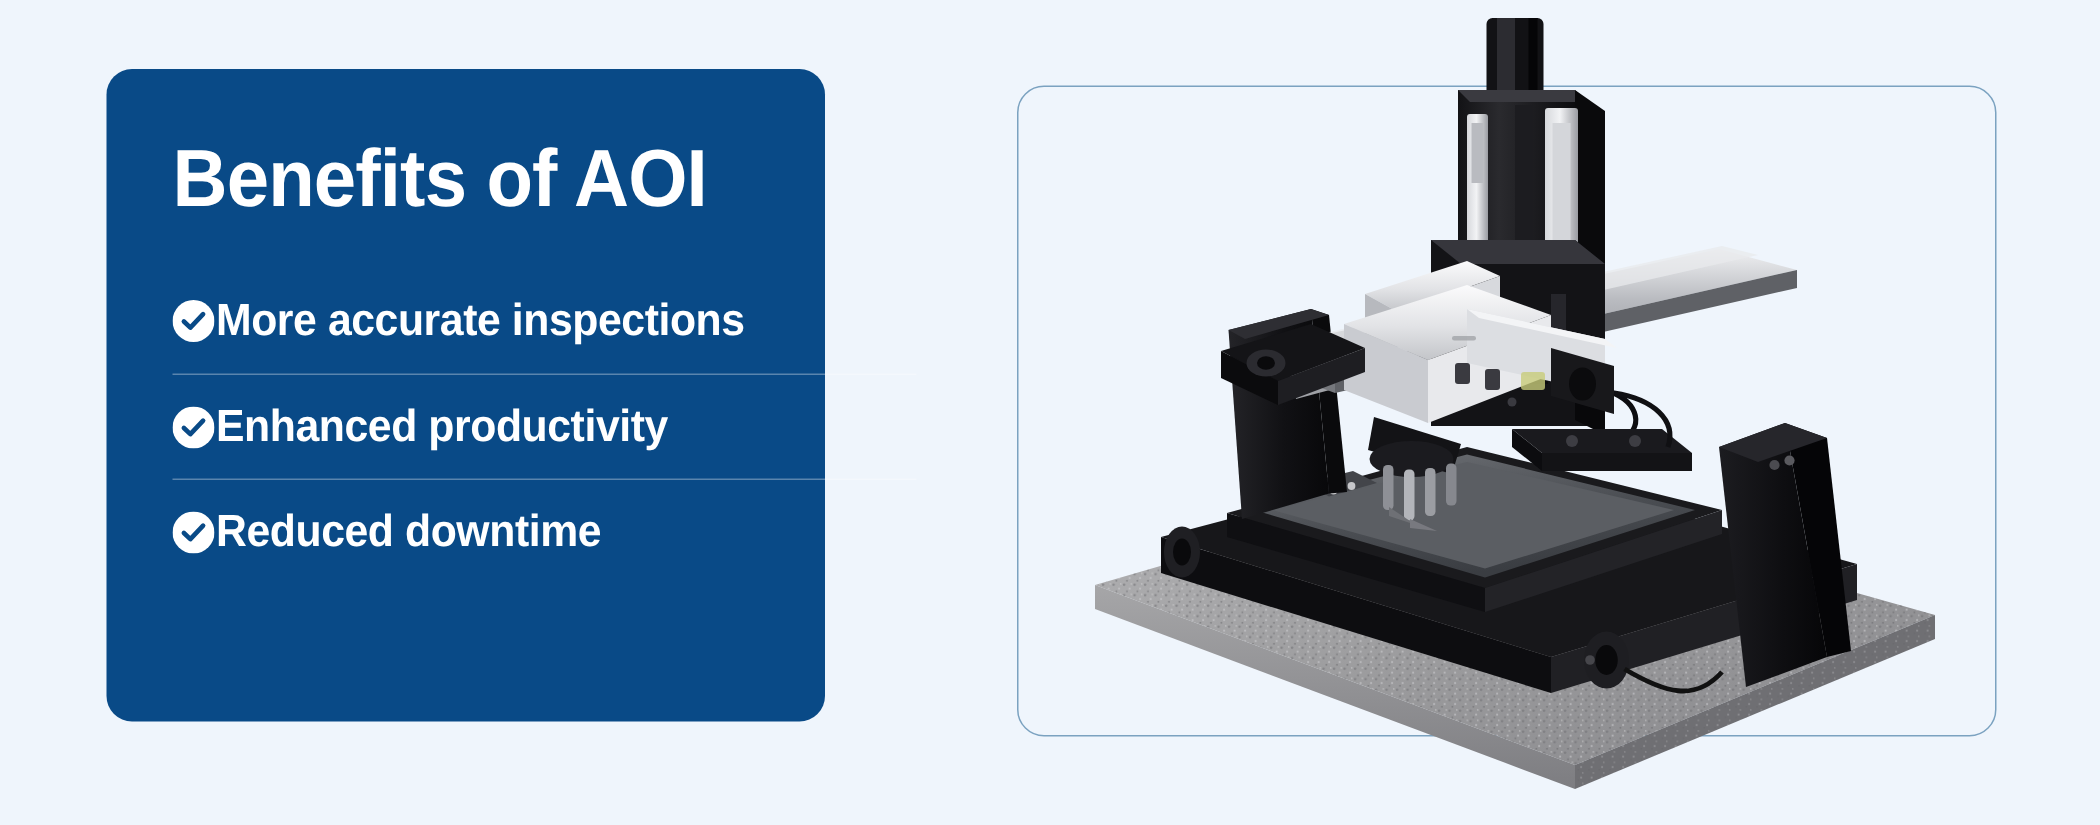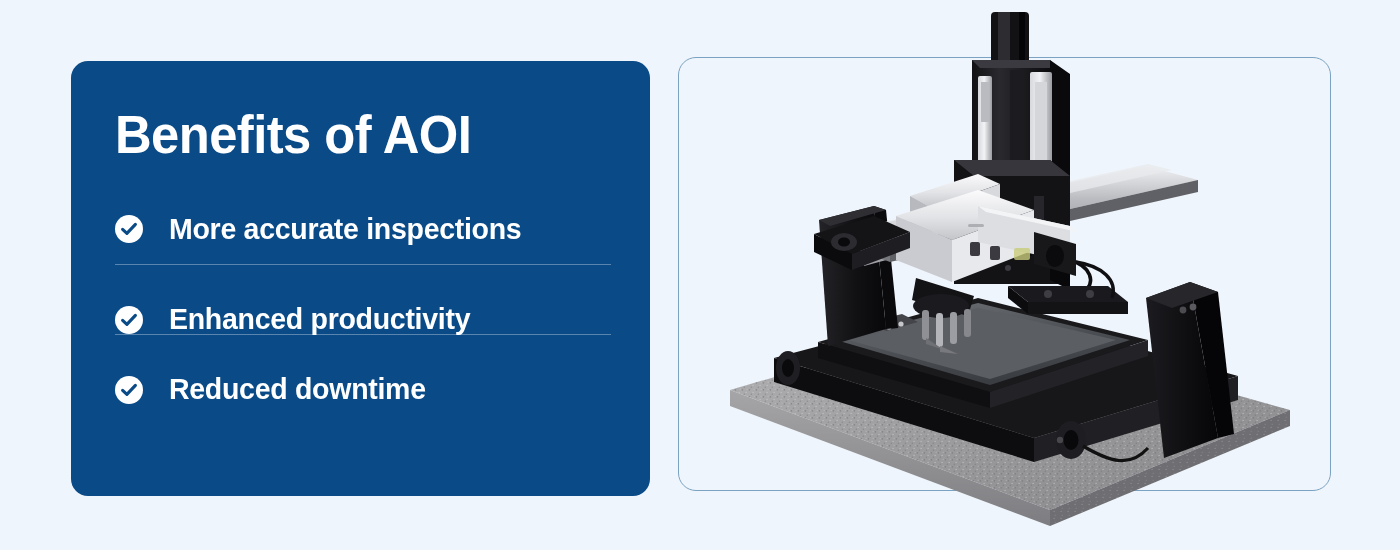--- a/index.html
+++ b/index.html
@@ -20,22 +20,22 @@
     position: relative;
     width: 1400px;
     height: 550px;
     background: #eff5fc;
   }
 
   
   .benefits-panel {
     position: absolute;
     left: 71px;
-    top: 61px;
-    width: 579px;
+    top: 46px;
+    width: 479px;
     height: 435px;
     background: #094a87;
     border-radius: 17px;
     padding: 46px 0 0 44px;
   }
 
   .panel-title {
     font-size: 54px;
     font-weight: 700;
     color: #ffffff;
@@ -50,26 +50,25 @@
   .benefit-list {
     list-style: none;
     margin-top: 33px;
     width: 496px;
   }
 
   .benefit-item {
     display: flex;
     align-items: center;
     height: 70px;
-    gap: 26px;
+    gap: 1px;
   }
 
   .benefit-item + .benefit-item {
     border-top: 1.5px solid rgba(255, 255, 255, 0.33);
-    align-items: flex-end;
   }
 
   .check-icon {
     flex: 0 0 auto;
     width: 28px;
     height: 28px;
     display: block;
   }
 
   .benefit-label {

